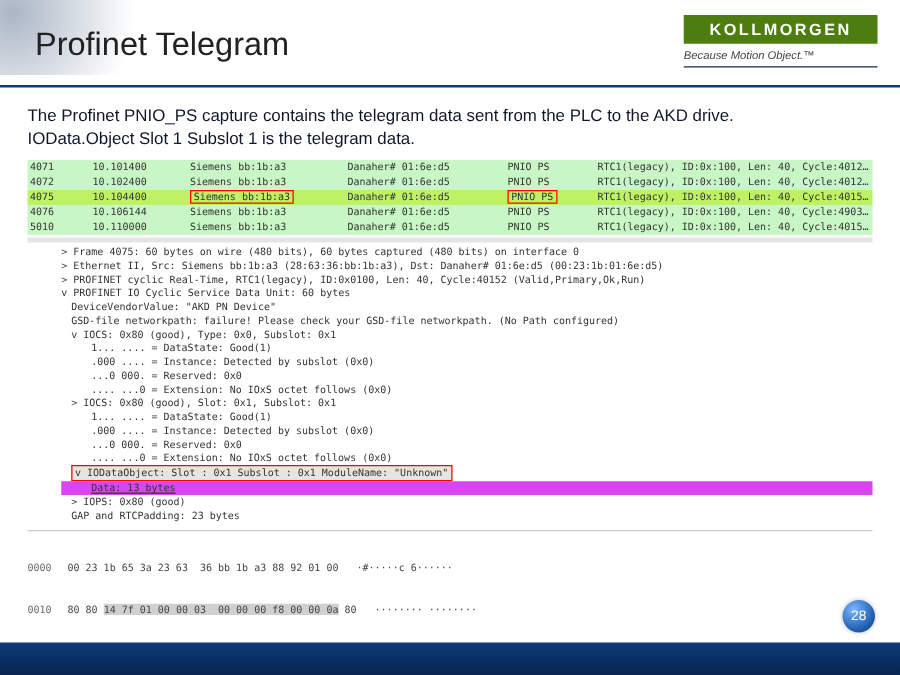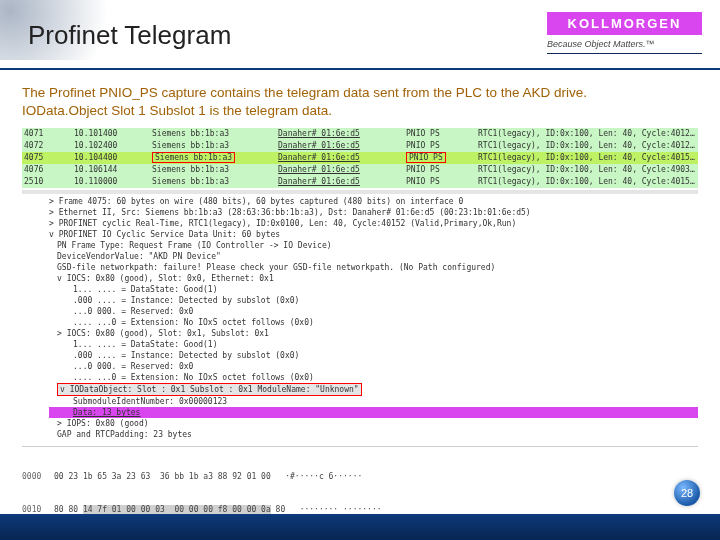--- a/index.html
+++ b/index.html
@@ -34,21 +34,21 @@
     color: #222;
     font-weight: 400;
   }
   .brand-box {
     position: absolute;
     right: 18px;
     top: 12px;
     width: 155px;
   }
   .brand-bar {
-    background: #d946ef;
+    background: #4d7c0f;
     color: #fff;
     font-weight: bold;
     letter-spacing: 2px;
     font-size: 13px;
     text-align: center;
     padding: 4px 12px;
   }
   .brand-tag {
     color: #444;
     font-style: italic;
@@ -62,21 +62,21 @@
     left: 0;
     top: 0;
     width: 140px;
     height: 60px;
     background: radial-gradient(circle at 10px 10px, rgba(13,44,90,0.35), rgba(13,44,90,0) 70%);
   }
   
   .desc {
     padding: 14px 22px 6px 22px;
     font-size: 13.5px;
-    color: #a16207;
+    color: #0f172a;
     line-height: 1.35;
   }
   
   .capture {
     margin: 2px 22px 0 22px;
     font-family: "Consolas","Lucida Console",monospace;
     font-size: 8px;
     line-height: 12px;
     color: #333;
     position: relative;
@@ -86,21 +86,21 @@
     gap: 16px;
     align-items: center;
     padding: 0 2px;
     white-space: nowrap;
   }
   .green  { background: #c8f7c5; }
   .yellow { background: #bef264; }
   .col-no   { width: 34px; }
   .col-time { width: 62px; }
   .col-src  { width: 110px; }
-  .col-dst  { width: 112px; text-decoration: underline; }
+  .col-dst  { width: 112px; }
   .col-proto{ width: 56px; }
   .col-info { flex: 1; overflow: hidden; text-overflow: ellipsis; }
   .redbox1 { border: 1.5px solid red; padding: 0 2px; }
   .capture-sep { height: 4px; background: #e5e5e5; margin-top: 2px; }
   
   .tree {
     margin-top: 2px;
     font-family: "Consolas","Lucida Console",monospace;
     font-size: 8px;
     line-height: 11px;
@@ -158,21 +158,21 @@
 </head>
 <body>
 
 <div class="slide">
 
   <div class="header">
     <div class="gradient-corner"></div>
     <div class="title">Profinet Telegram</div>
     <div class="brand-box">
       <div class="brand-bar">KOLLMORGEN</div>
-      <div class="brand-tag">Because Object Matters.™</div>
+      <div class="brand-tag">Because Motion Object.™</div>
     </div>
   </div>
 
   <div class="desc">
     <div>The Profinet PNIO_PS capture contains the telegram data sent from the PLC to the AKD drive.</div>
     <div>IOData.Object Slot 1 Subslot 1 is the telegram data.</div>
   </div>
 
   <div class="capture">
     <div id="pkt-rows">
@@ -202,50 +202,48 @@
         </div>
         <div class="pkt-row green">
           <span class="col-no">4076</span>
           <span class="col-time">10.106144</span>
           <span class="col-src">Siemens bb:1b:a3</span>
           <span class="col-dst">Danaher# 01:6e:d5</span>
           <span class="col-proto">PNIO PS</span>
           <span class="col-info">RTC1(legacy), ID:0x:100, Len: 40, Cycle:49034 (Valid,Primary,Ok,Run)</span>
         </div>
         <div class="pkt-row green">
-          <span class="col-no">2510</span>
+          <span class="col-no">5010</span>
           <span class="col-time">10.110000</span>
           <span class="col-src">Siemens bb:1b:a3</span>
           <span class="col-dst">Danaher# 01:6e:d5</span>
           <span class="col-proto">PNIO PS</span>
           <span class="col-info">RTC1(legacy), ID:0x:100, Len: 40, Cycle:40152 (Valid,Primary,Ok,Run)</span>
         </div>
       </div>
     <div class="capture-sep"></div>
 
     <div class="tree">
       <div class="row">&gt; Frame 4075: 60 bytes on wire (480 bits), 60 bytes captured (480 bits) on interface 0</div>
       <div class="row">&gt; Ethernet II, Src: Siemens bb:1b:a3 (28:63:36:bb:1b:a3), Dst: Danaher# 01:6e:d5 (00:23:1b:01:6e:d5)</div>
       <div class="row">&gt; PROFINET cyclic Real-Time, RTC1(legacy), ID:0x0100, Len: 40, Cycle:40152 (Valid,Primary,Ok,Run)</div>
       <div class="row">v PROFINET IO Cyclic Service Data Unit: 60 bytes</div>
-      <div class="row l1">PN Frame Type: Request Frame (IO Controller -&gt; IO Device)</div>
       <div class="row l1">DeviceVendorValue: "AKD PN Device"</div>
       <div class="row l1">GSD-file networkpath: failure! Please check your GSD-file networkpath. (No Path configured)</div>
-      <div class="row l1">v IOCS: 0x80 (good), Slot: 0x0, Ethernet: 0x1</div>
+      <div class="row l1">v IOCS: 0x80 (good), Type: 0x0, Subslot: 0x1</div>
       <div class="row l2">1... .... = DataState: Good(1)</div>
       <div class="row l2">.000 .... = Instance: Detected by subslot (0x0)</div>
       <div class="row l2">...0 000. = Reserved: 0x0</div>
       <div class="row l2">.... ...0 = Extension: No IOxS octet follows (0x0)</div>
       <div class="row l1">&gt; IOCS: 0x80 (good), Slot: 0x1, Subslot: 0x1</div>
       <div class="row l2">1... .... = DataState: Good(1)</div>
       <div class="row l2">.000 .... = Instance: Detected by subslot (0x0)</div>
       <div class="row l2">...0 000. = Reserved: 0x0</div>
       <div class="row l2">.... ...0 = Extension: No IOxS octet follows (0x0)</div>
       <div class="row l1"><span class="highlight">v IODataObject: Slot : 0x1 Subslot : 0x1 ModuleName: "Unknown"</span></div>
-      <div class="row l2">SubmoduleIdentNumber: 0x00000123</div>
       <div class="row l2 sel">Data: 13 bytes</div>
       <div class="row l1">&gt; IOPS: 0x80 (good)</div>
       <div class="row l1">GAP and RTCPadding: 23 bytes</div>
     </div>
   </div>
 
   <div class="hex">
     <div><span class="off">0000</span><span>00 23 1b 65 3a 23 63  36 bb 1b a3 88 92 01 00</span>   <span>·#·····c 6······</span></div>
     <div><span class="off">0010</span><span>80 80 </span><span class="sel">14 7f 01 00 00 03  00 00 00 f8 00 00 0a</span><span> 80</span>   <span>········ ········</span></div>
     

